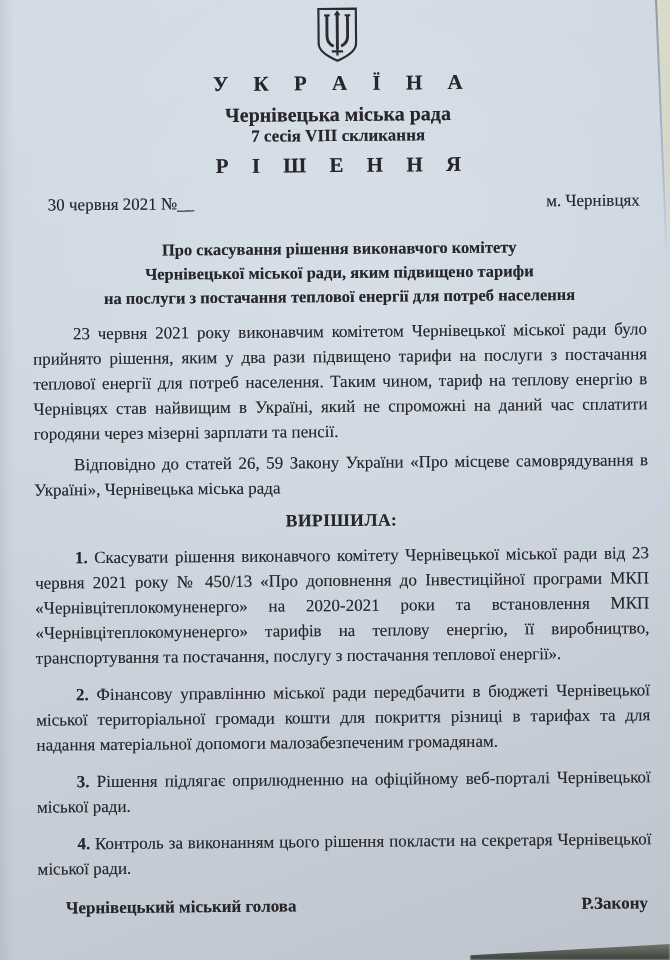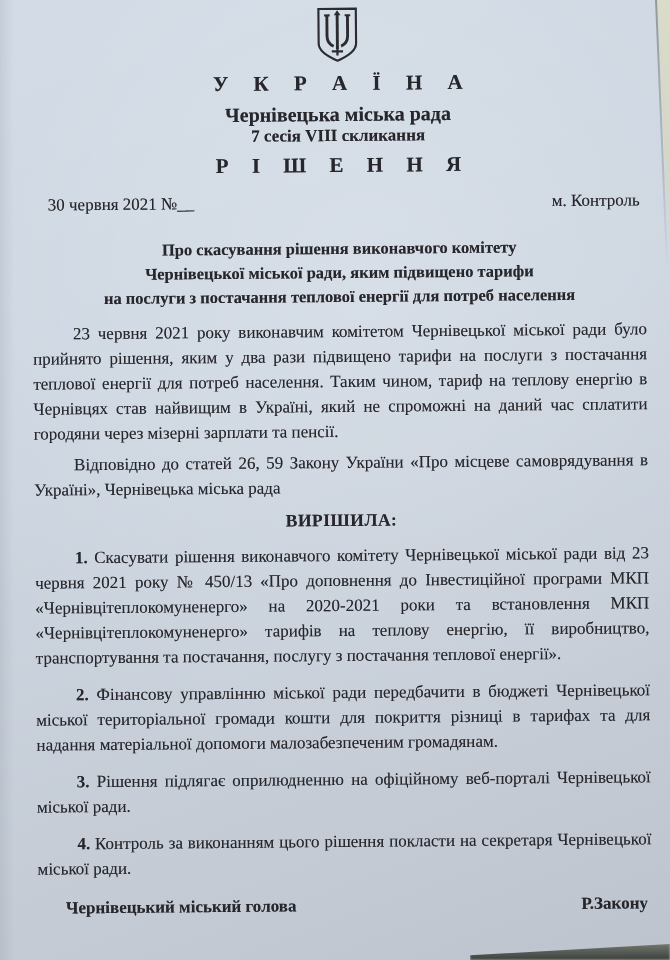--- a/index.html
+++ b/index.html
@@ -96,21 +96,21 @@
       </span>
     </div>
 
     <div class="country">У К Р А Ї Н А</div>
     <div class="council">Чернівецька міська рада</div>
     <div class="session">7 сесія VIII скликання</div>
     <div class="doctype">Р І Ш Е Н Н Я</div>
 
     <div class="meta-row">
       <span>30 червня 2021  №__</span>
-      <span>м. Контроль</span>
+      <span>м. Чернівцях</span>
     </div>
 
     <div class="title-block">
       <div>Про скасування рішення виконавчого комітету</div>
       <div>Чернівецької міської ради, яким підвищено тарифи</div>
       <div>на послуги з постачання теплової енергії для потреб населення</div>
     </div>
 
     <p class="para">23 червня 2021 року виконавчим комітетом Чернівецької міської ради було прийнято рішення, яким у два рази підвищено тарифи на послуги з постачання теплової енергії для потреб населення. Таким чином, тариф на теплову енергію в Чернівцях став найвищим в Україні, який не спроможні на даний час сплатити городяни через мізерні зарплати та пенсії.</p>
     <p class="para second">Відповідно до статей 26, 59 Закону України «Про місцеве самоврядування в Україні», Чернівецька міська рада</p>

